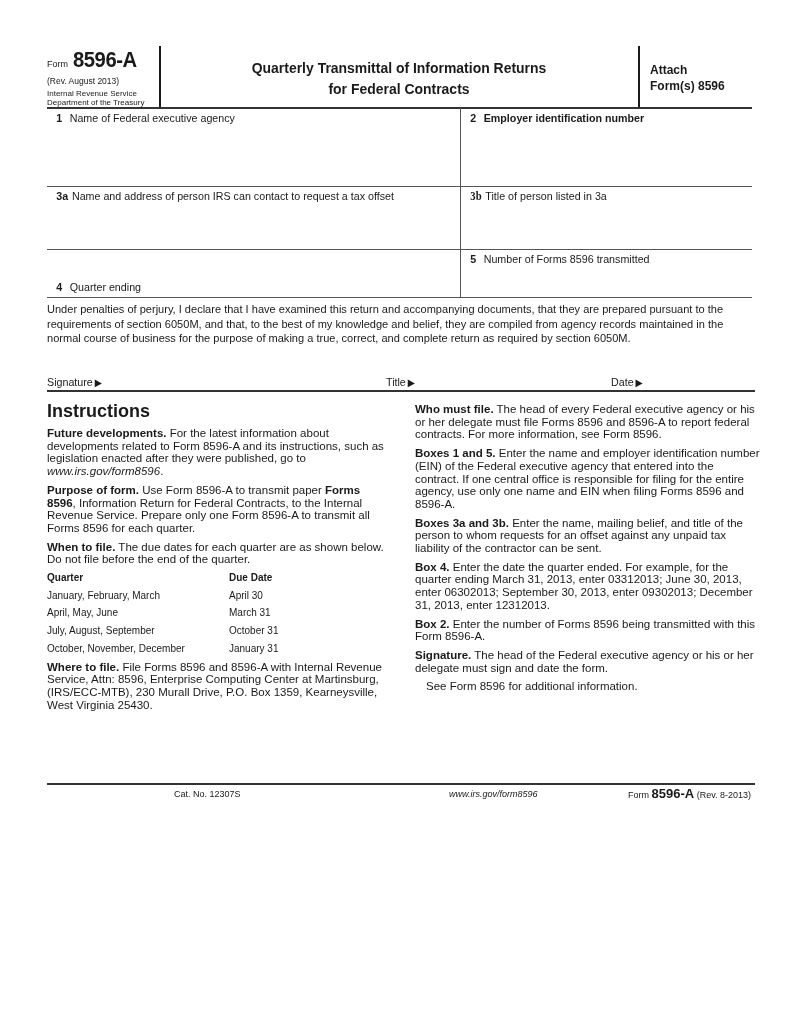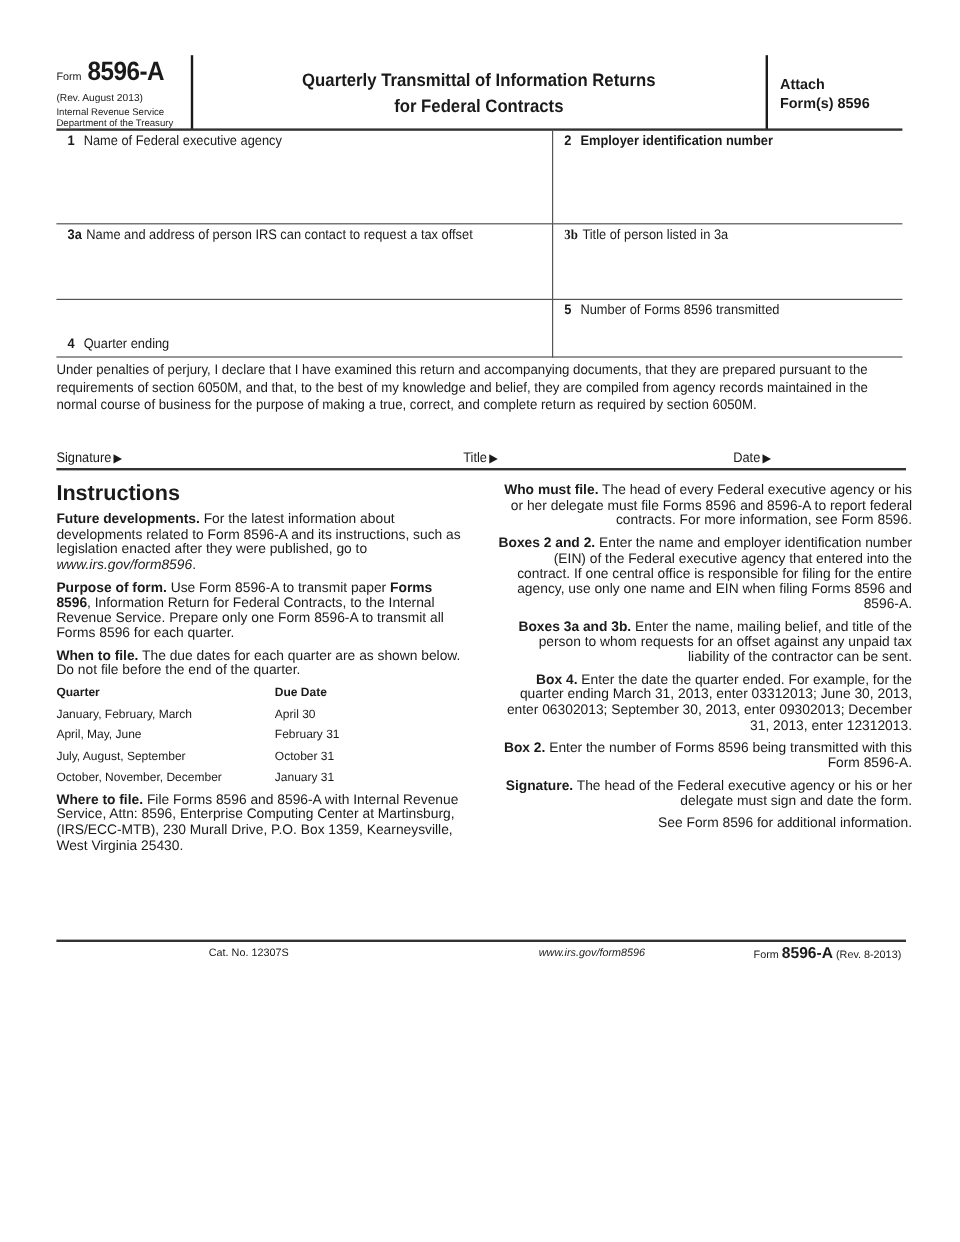--- a/index.html
+++ b/index.html
@@ -34,21 +34,21 @@
     .sig-row { top: 376px; font-size: 11.5px; transform: scaleX(0.93); transform-origin: left; white-space: nowrap; }
     .arrow { font-size: 10px; margin-left: 2px; }
 
     
     .instr-title { left: 47px; top: 401px; font-size: 18px; font-weight: bold; }
     .col { font-size: 11.5px; line-height: 12.7px; }
     .col p { margin-bottom: 6px; }
     .col b { font-weight: bold; }
     .col i { font-style: italic; }
     .col-left { left: 47px; top: 427px; width: 345px; }
-    .col-right { left: 415px; top: 403px; width: 345px; text-align: right; }
+    .col-right { left: 415px; top: 403px; width: 345px; }
 
     .due-table { width: 290px; border-collapse: collapse; font-size: 10px; margin: 4px 0 2px 0; }
     .due-table th { text-align: left; font-weight: bold; padding: 2px 0 3px 0; }
     .due-table td { padding: 2px 0 3px 0; }
     .due-table .c2 { width: 108px; }
 
     .indent { padding-left: 11px; }
 
     
     .footer-line { left: 47px; top: 783px; width: 708px; height: 1.5px; background: #333; }
@@ -157,21 +157,21 @@
         <th class="c2">Due Date</th>
       </tr>
     </thead>
     <tbody>
       <tr>
         <td>January, February, March</td>
         <td class="c2">April 30</td>
       </tr>
       <tr>
         <td>April, May, June</td>
-        <td class="c2">February 31</td>
+        <td class="c2">March 31</td>
       </tr>
       <tr>
         <td>July, August, September</td>
         <td class="c2">October 31</td>
       </tr>
       <tr>
         <td>October, November, December</td>
         <td class="c2">January 31</td>
       </tr>
     </tbody>
@@ -181,21 +181,21 @@
     <span>File Forms 8596 and 8596-A with Internal Revenue Service, Attn: 8596, Enterprise Computing Center at Martinsburg, (IRS/ECC-MTB), 230 Murall Drive, P.O. Box 1359, Kearneysville, West Virginia 25430.</span>
   </p>
 </div>
 
 <div class="abs col col-right">
   <p>
     <b>Who must file.</b>
     <span>The head of every Federal executive agency or his or her delegate must file Forms 8596 and 8596-A to report federal contracts. For more information, see Form 8596.</span>
   </p>
   <p>
-    <b>Boxes 2 and 2.</b>
+    <b>Boxes 1 and 5.</b>
     <span>Enter the name and employer identification number (EIN) of the Federal executive agency that entered into the contract. If one central office is responsible for filing for the entire agency, use only one name and EIN when filing Forms 8596 and 8596-A.</span>
   </p>
   <p>
     <b>Boxes 3a and 3b.</b>
     <span>Enter the name, mailing belief, and title of the person to whom requests for an offset against any unpaid tax liability of the contractor can be sent.</span>
   </p>
   <p>
     <b>Box 4.</b>
     <span>Enter the date the quarter ended. For example, for the quarter ending March 31, 2013, enter 03312013; June 30, 2013, enter 06302013; September 30, 2013, enter 09302013; December 31, 2013, enter 12312013.</span>
   </p>

